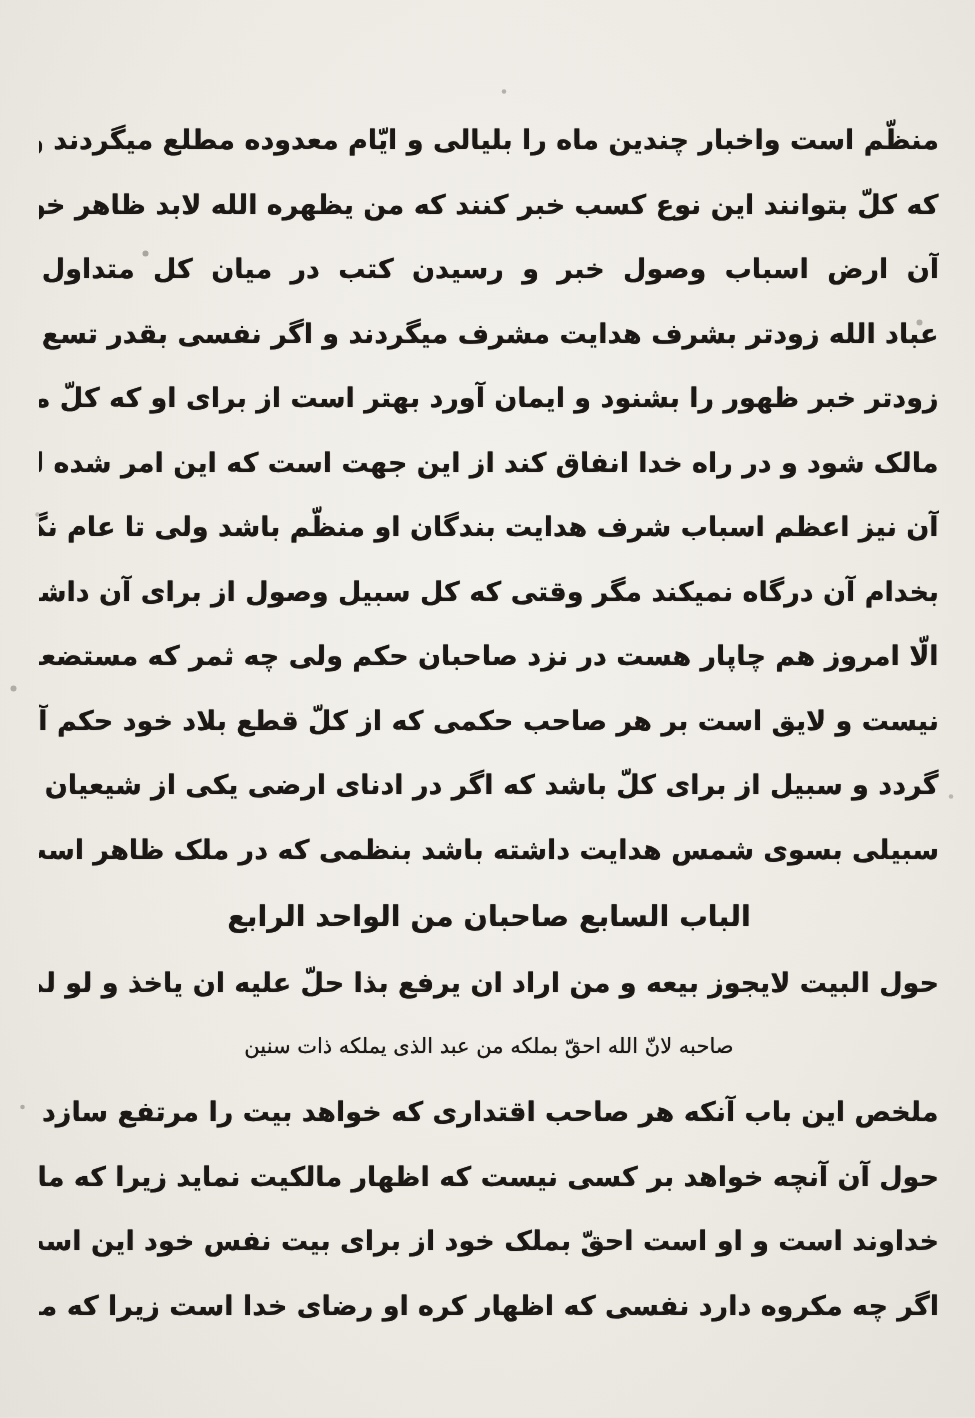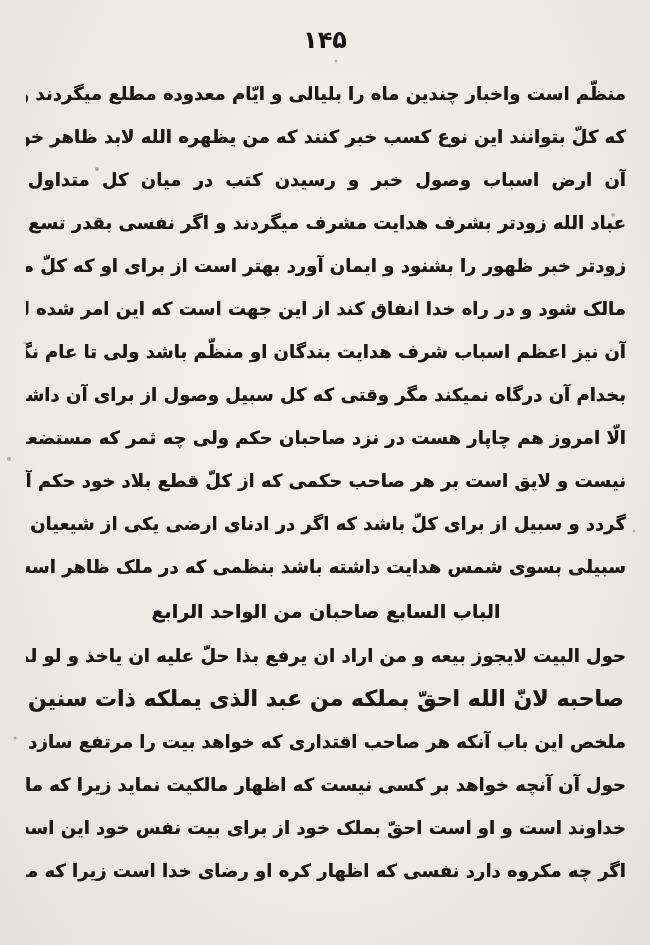--- a/index.html
+++ b/index.html
@@ -55,22 +55,22 @@
     font-size: 19px;
     font-weight: 700;
     line-height: 46px;
     height: 46px;
     text-align: center;
     text-align-last: center;
     white-space: nowrap;
     text-shadow: 0 0 0.5px rgba(20,16,12,0.8);
   }
   .centered-line {
-    font-size: 22px;
-    font-weight: 700;
+    font-size: 14px;
+    font-weight: 400;
     line-height: 43px;
     height: 43px;
     text-align: left;
     text-align-last: center;
     white-space: nowrap;
     text-shadow: 0 0 0.5px rgba(20,16,12,0.8);
   }
   .specks {
     position: absolute;
     top: 0; left: 0;
@@ -87,21 +87,20 @@
       335px 60px 0 0.5px rgba(40,35,30,0.3);
   }
 </style>
 </head>
 <body>
 
 <div class="page">
 
   <div class="specks"></div>
 
-  <div class="page-number">۱۴۵</div>
 
   <div class="text-block">
 
     <div class="line">منظّم است واخبار چندین ماه را بلیالی و ایّام معدوده مطلع میگردند ولی این امر اعام نیافته</div>
     <div class="line">که کلّ بتوانند این نوع کسب خبر کنند که من یظهره الله لابد ظاهر خواهد شد و اگر در</div>
     <div class="line loose">آن ارض اسباب وصول خبر و رسیدن کتب در میان کل متداول باشد</div>
     <div class="line">عباد الله زودتر بشرف هدایت مشرف میگردند و اگر نفسی بقدر تسع عشر آنی</div>
     <div class="line">زودتر خبر ظهور را بشنود و ایمان آورد بهتر است از برای او که کلّ ما علی الارض را</div>
     <div class="line">مالک شود و در راه خدا انفاق کند از این جهت است که این امر شده لعل یوم ظهور</div>
     <div class="line">آن نیز اعظم اسباب شرف هدایت بندگان او منظّم باشد ولی تا عام نگردد سرایت</div>

